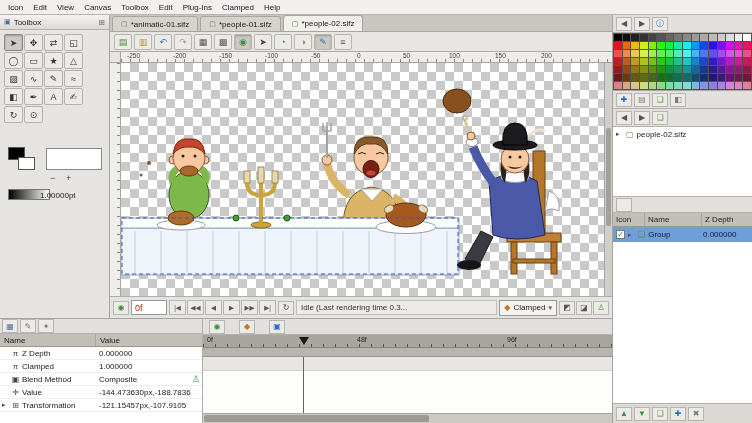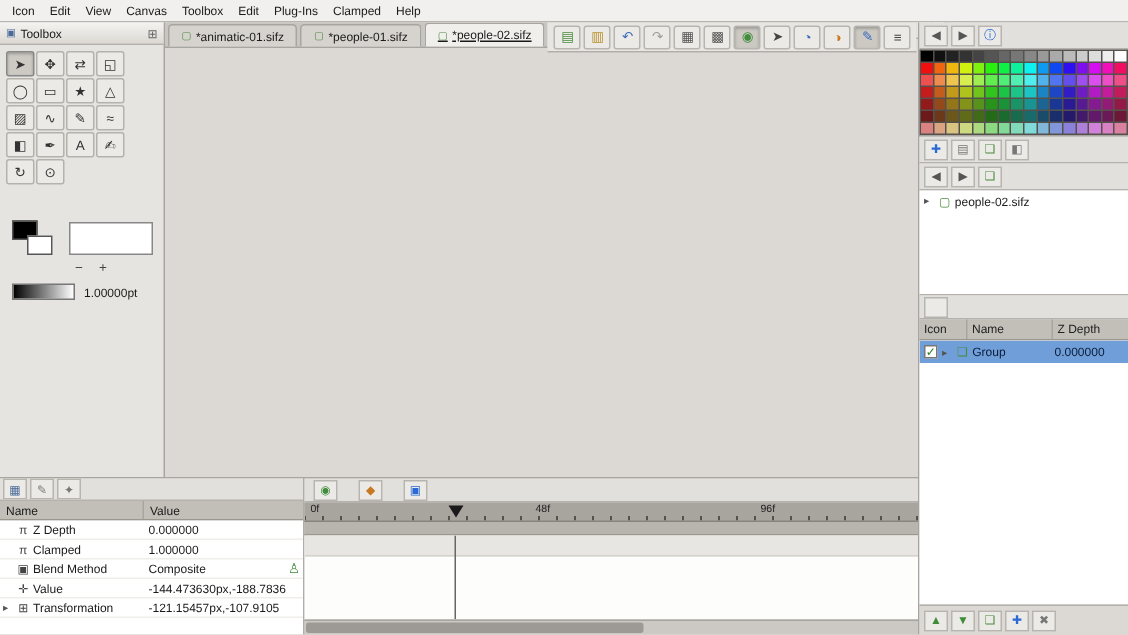--- a/index.html
+++ b/index.html
@@ -19,27 +19,27 @@
   .tool-grid{display:flex;flex-wrap:wrap;gap:1px;padding:4px;width:106px;}
   .tool-btn{width:19px;height:17px;font-size:9px;line-height:14px;background:#eceae6;border:1px solid #b5b2ad;border-radius:2px;color:#333;}
   .tool-btn.active{background:#cdcac4;border:1px solid #888;box-shadow:inset 0 1px 2px rgba(0,0,0,.25);}
   .color-area{position:relative;margin-top:18px;height:70px;}
   .fg-swatch{position:absolute;left:8px;top:2px;width:17px;height:13px;border:1px solid #555;}
   .bg-swatch2{position:absolute;left:18px;top:12px;width:17px;height:13px;border:1px solid #555;}
   .color-display{position:absolute;left:46px;top:3px;width:56px;height:22px;background:#fff;border:1px solid #888;}
   .minus{position:absolute;left:50px;top:28px;font-size:9px;color:#444;}
   .plus{position:absolute;left:66px;top:28px;font-size:9px;color:#444;}
   .gradient-bar{position:absolute;left:8px;top:44px;width:42px;height:11px;background:linear-gradient(90deg,#000,#fff);border:1px solid #777;}
-  .width-value{position:absolute;left:56px;top:46px;font-size:8px;text-align:right;}
+  .width-value{position:absolute;left:40px;top:46px;font-size:8px;text-align:right;}
 
   
-  .canvas-panel{position:absolute;left:110px;top:15px;width:502px;height:303px;background:#dcd9d4;display:flex;flex-direction:row;}
+  .canvas-panel{position:absolute;left:110px;top:15px;width:502px;height:303px;background:#dcd9d4;display:flex;flex-direction:column;}
   .tabbar{height:17px;display:flex;align-items:flex-end;background:#c9c6c1;border-bottom:1px solid #a8a5a0;padding:0 2px;gap:2px;}
   .tab{display:flex;align-items:center;gap:3px;height:15px;padding:0 8px;font-size:8px;background:#d6d3ce;border:1px solid #a8a5a0;border-bottom:none;border-radius:3px 3px 0 0;white-space:nowrap;}
-  .tab.active{background:#f1efec;height:16px;text-decoration:underline;}
+  .tab.active{background:#f1efec;height:16px;}
   .tab-icon{color:#4a8c3f;font-size:7px;}
   .canvas-toolbar{height:20px;background:#e8e6e2;border-bottom:1px solid #b0ada8;display:flex;align-items:center;gap:2px;padding:0 4px;}
   .ct-btn{min-width:18px;height:16px;border:1px solid #b8b5b0;border-radius:2px;background:#eceae6;font-size:9px;display:flex;align-items:center;justify-content:center;}
   .ct-btn.active{background:#ccc9c3;box-shadow:inset 0 1px 2px rgba(0,0,0,.25);}
   .ruler-row{height:11px;display:flex;}
   .ruler-corner{width:11px;background:#e6e4e0;border-right:1px solid #a8a5a0;border-bottom:1px solid #a8a5a0;}
   .h-ruler{position:relative;flex:1;background:#efede9;border-bottom:1px solid #a8a5a0;overflow:hidden;}
   .h-ruler::after{content:"";position:absolute;left:0;bottom:0;width:100%;height:3px;background:repeating-linear-gradient(90deg,#8a8782 0 1px,transparent 1px 9px);}
   .ruler-num{position:absolute;top:0;font-size:6.5px;color:#444;}
   .canvas-body{display:flex;height:233px;}
@@ -313,20 +313,21 @@
           <button class="pb-btn">|◀</button>
           <button class="pb-btn">◀◀</button>
           <button class="pb-btn">◀</button>
           <button class="pb-btn">▶</button>
           <button class="pb-btn">▶▶</button>
           <button class="pb-btn">▶|</button>
         </span>
       <span class="pb-group">
           <button class="sm-btn" style="color: rgb(85, 85, 85);">↻</button>
         </span>
+      <div class="status-text">Idle (Last rendering time 0.3...</div>
       <div class="interp-dropdown">
         <span class="interp-diamond">◆</span>
         <span>Clamped</span>
         <span class="dd-arrow">▾</span>
       </div>
       <span class="pb-group">
           <button class="sm-btn" style="color: rgb(85, 85, 85);">◩</button>
           <button class="sm-btn" style="color: rgb(85, 85, 85);">◪</button>
           <button class="sm-btn" style="color: rgb(63, 140, 58);">♙</button>
         </span>

